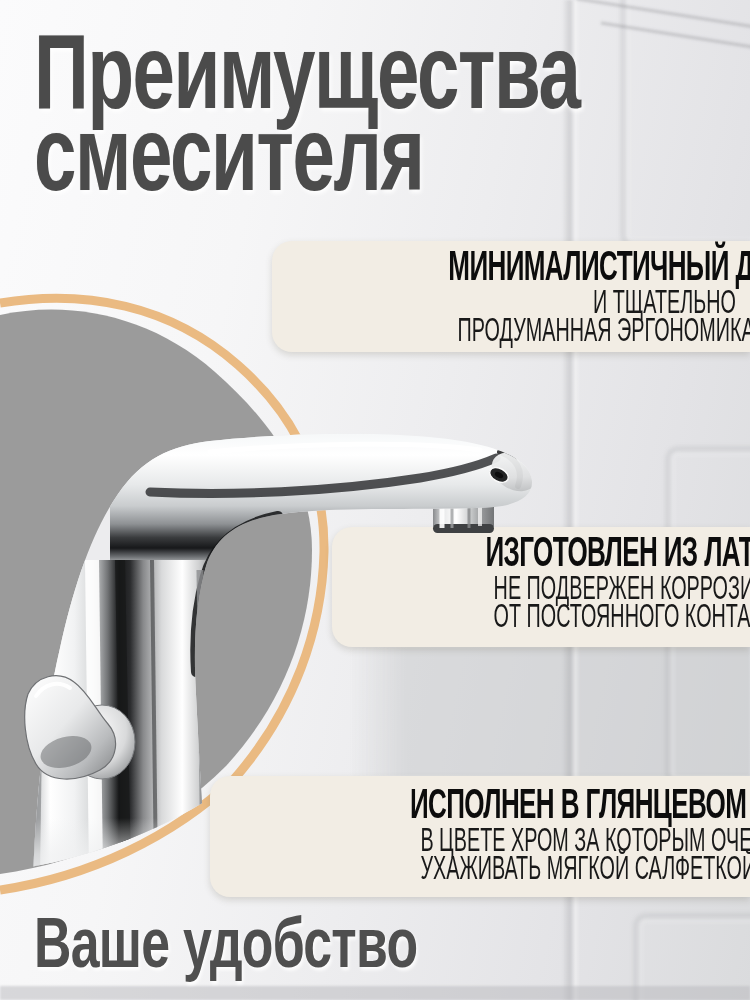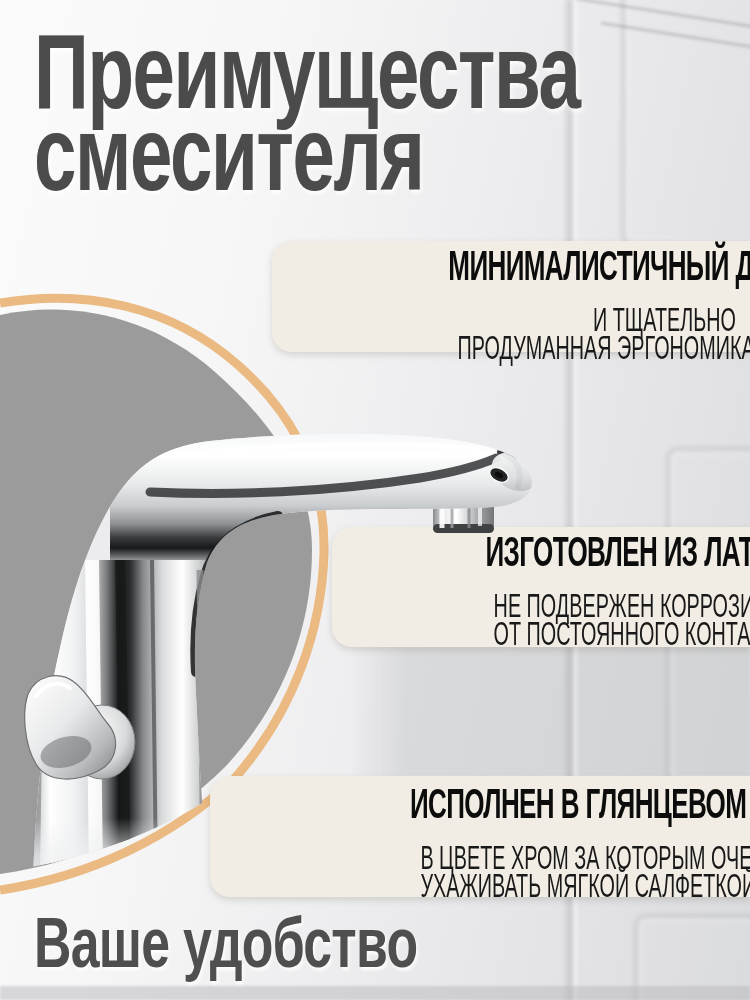--- a/index.html
+++ b/index.html
@@ -41,21 +41,21 @@
   
   .benefit-card{z-index:20;background:#f2ede4;border-radius:20px 0 0 20px;
     box-shadow:0 3px 7px rgba(80,70,50,.18);
     text-align:right;padding-right:14px;box-sizing:border-box;}
   .card1{left:272px;top:241px;width:478px;height:111px;}
   .card2{left:332px;top:527px;width:418px;height:120px;}
   .card3{left:210px;top:776px;width:540px;height:121px;}
   .headline{font-weight:700;font-size:42px;line-height:44px;letter-spacing:-1px;
     color:#0c0c0c;transform:scaleX(.62);transform-origin:100% 50%;white-space:nowrap;margin-top:3px;}
   .card3 .headline{margin-top:6px;}
-  .subtext{margin-top:18px;}
+  .subtext{margin-top:0;}
   .subline{font-weight:400;font-size:33px;line-height:28px;letter-spacing:0;
     color:#191919;transform:scaleX(.60);transform-origin:100% 50%;white-space:nowrap;}
 </style>
 </head>
 <body>
 
 <div class="canvas">
 
   <div class="abs door-edge"></div>
   <div class="abs door-panel dp1"></div>

